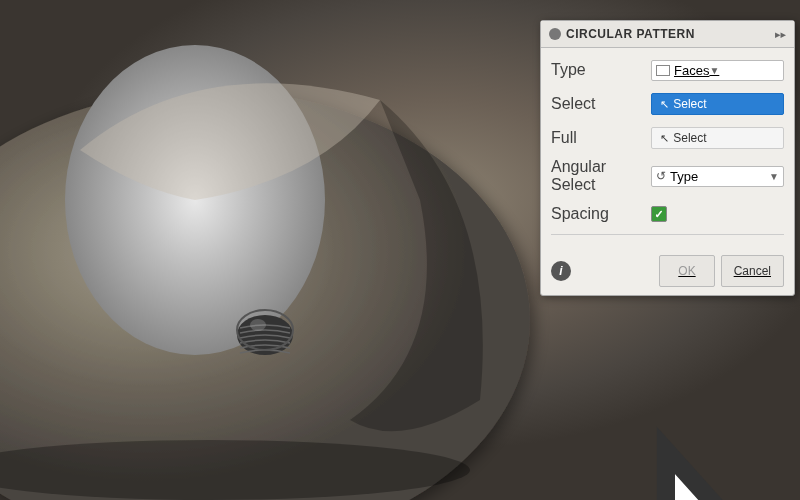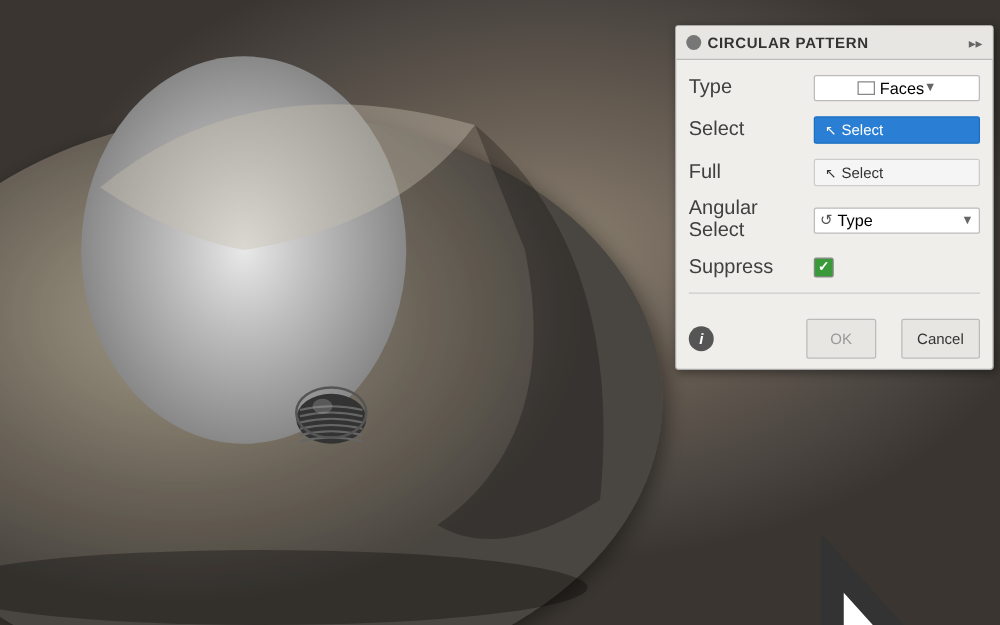--- a/index.html
+++ b/index.html
@@ -105,21 +105,22 @@
     
     .type-dropdown {
       display: flex;
       align-items: center;
       border: 1px solid #bbb;
       background: #fff;
       border-radius: 2px;
       padding: 2px 4px;
       width: 100%;
       cursor: pointer;
-      justify-content: center;
+      justify-content: flex-start;
+      text-decoration: underline;
     }
 
     .type-dropdown-inner {
       display: flex;
       align-items: center;
       gap: 4px;
     }
 
     .faces-icon {
       width: 14px;
@@ -233,21 +234,22 @@
       align-items: center;
       justify-content: center;
       font-size: 12px;
       font-style: italic;
       cursor: pointer;
       font-weight: bold;
     }
 
     .footer-right {
       display: flex;
-      gap: 20px;
+      gap: 6px;
+      text-decoration: underline;
     }
 
     .btn-ok {
       padding: 4px 18px;
       background: #e8e6e2;
       border: 1px solid #bbb;
       border-radius: 2px;
       color: #999;
       font-size: 12px;
       cursor: pointer;
@@ -389,21 +391,21 @@
           <div class="spacing-inner">
             <span class="rotate-icon">↺</span>
             <span>Type</span>
           </div>
           <span class="dropdown-arrow">▼</span>
         </div>
       </div>
     </div>
 
     <div class="form-row">
-      <span class="form-label">Suppress</span>
+      <span class="form-label">Spacing</span>
       <div class="form-control">
         <div class="custom-checkbox">
           <span class="checkmark">✓</span>
         </div>
       </div>
     </div>
 
     <hr class="divider">
   </div>
 

